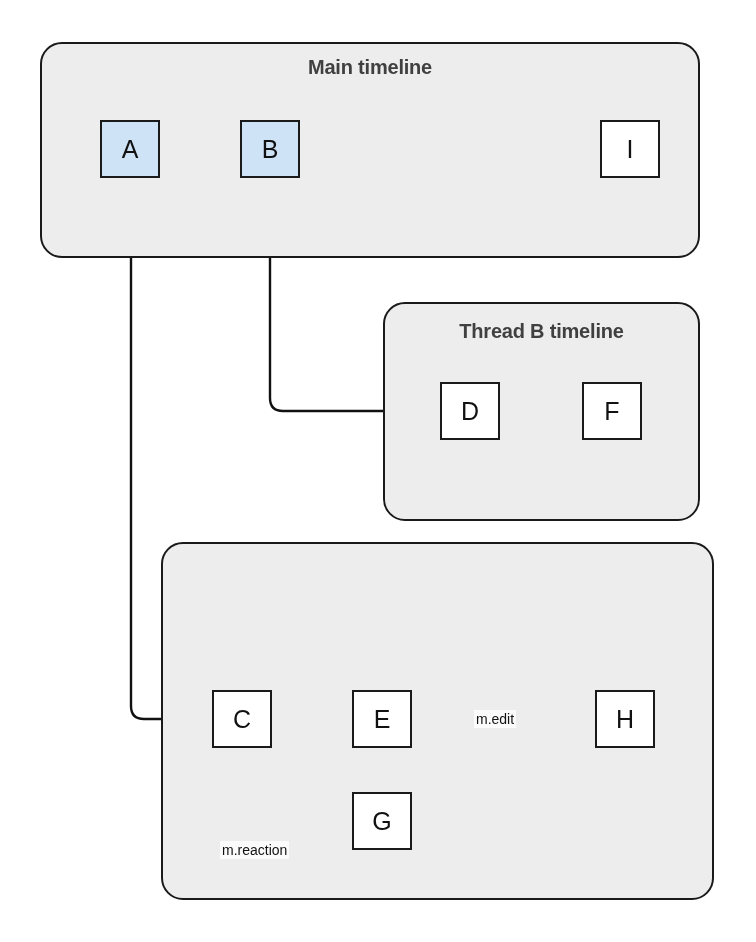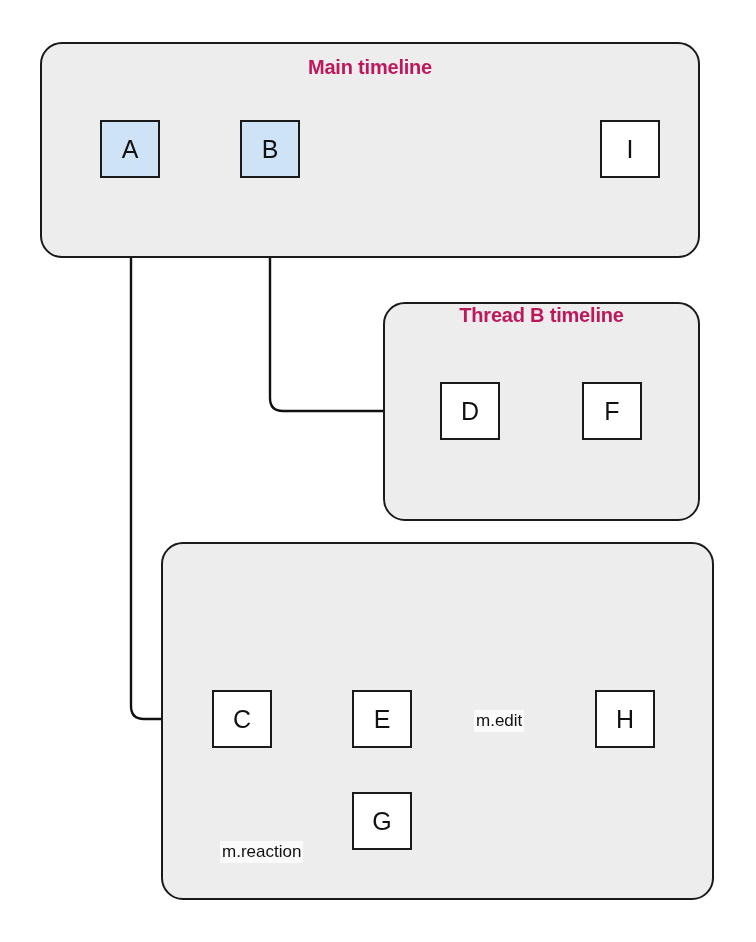--- a/index.html
+++ b/index.html
@@ -32,21 +32,21 @@
     border-radius: 22px;
     box-sizing: border-box;
   }
   .group-title {
     position: absolute;
     left: 0;
     right: 0;
     text-align: center;
     font-weight: bold;
     font-size: 20px;
-    color: #be185d;
+    color: #404040;
     font-family: "Liberation Sans", sans-serif;
     letter-spacing: -0.2px;
   }
   .evbox {
     position: absolute;
     box-sizing: border-box;
     border: 2px solid #1a1a1a;
     background: #ffffff;
     display: flex;
     align-items: center;
@@ -55,21 +55,21 @@
     color: #111111;
     font-family: "Liberation Sans", sans-serif;
     line-height: 1;
   }
   .evbox.highlight {
     background: #cfe3f7;
   }
   .edge-label {
     position: absolute;
     background: #fbfbfb;
-    font-size: 17px;
+    font-size: 14px;
     color: #111111;
     font-family: "Liberation Sans", sans-serif;
     white-space: nowrap;
     padding: 1px 2px;
     line-height: 1.15;
   }
 </style>
 </head>
 <body>
 
@@ -112,21 +112,21 @@
 
     <g>
       <path d="M352,821 L256,821 Q243,821 243,808 L243,760" fill="none" stroke="#111111" stroke-width="2.6" stroke-dasharray="2.2 9" stroke-linecap="round" marker-end="url(#arrowhead)"></path>
     </g>
   </svg>
 
   <div class="group" style="left:40px; top:42px; width:660px; height:216px;"></div>
   <div class="group-title" style="left:40px; width:660px; top:56px;">Main timeline</div>
 
   <div class="group" style="left:383px; top:302px; width:317px; height:219px;"></div>
-  <div class="group-title" style="left:383px; width:317px; top:304px;">Thread B timeline</div>
+  <div class="group-title" style="left:383px; width:317px; top:320px;">Thread B timeline</div>
 
   <div class="group" style="left:161px; top:542px; width:553px; height:358px;"></div>
 
   <div class="evbox highlight" style="left:100px; top:120px; width:60px; height:58px;">A</div>
 
   <div class="evbox highlight" style="left:240px; top:120px; width:60px; height:58px;">B</div>
 
   <div class="evbox" style="left:600px; top:120px; width:60px; height:58px;">I</div>
 
   <div class="evbox" style="left:440px; top:382px; width:60px; height:58px;">D</div>

